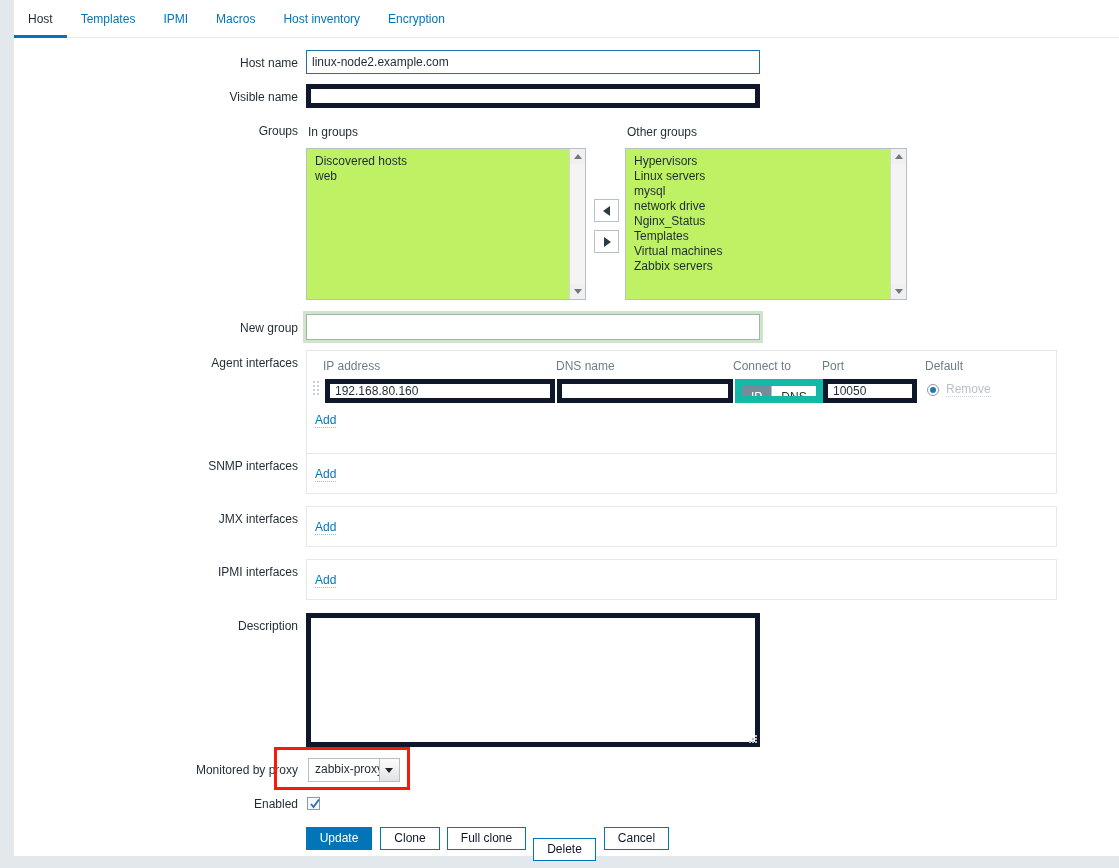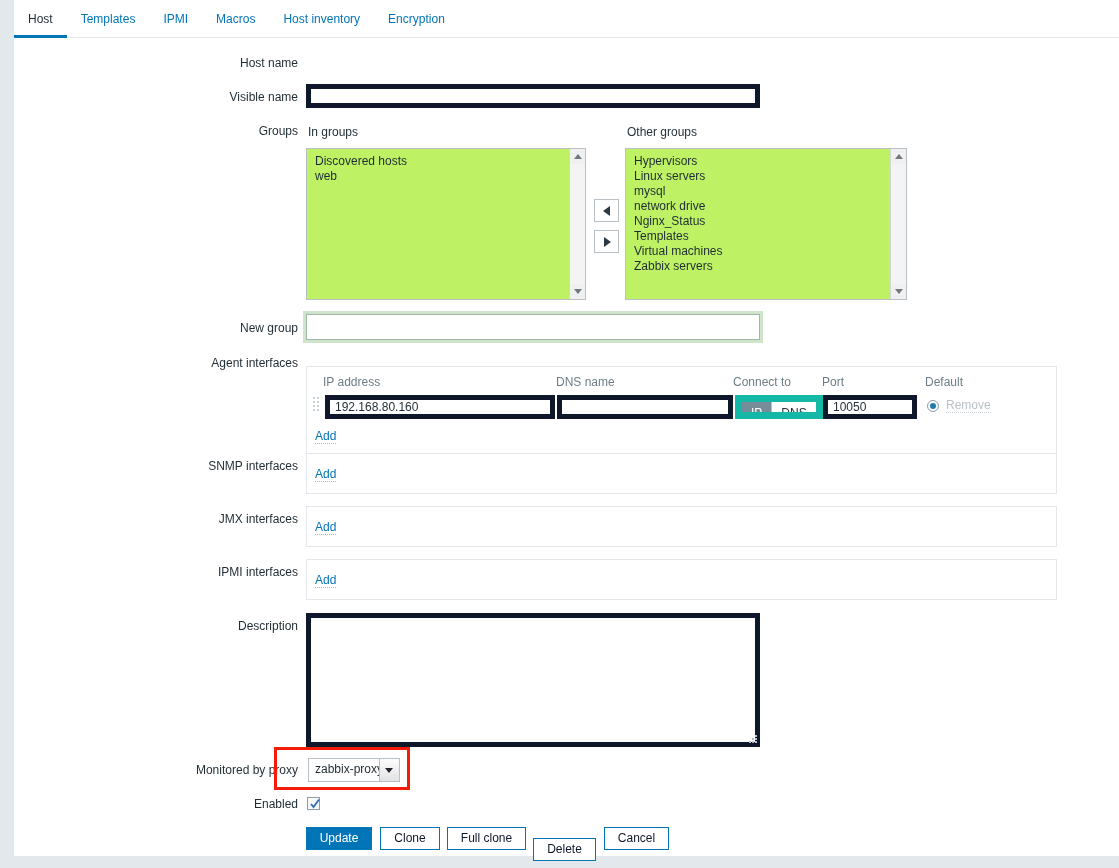--- a/index.html
+++ b/index.html
@@ -385,20 +385,21 @@
       <div class="tab active">Host</div>
       <div class="tab">Templates</div>
       <div class="tab">IPMI</div>
       <div class="tab">Macros</div>
       <div class="tab">Host inventory</div>
       <div class="tab">Encryption</div>
     </div>
   </div>
 
   <div class="lbl lbl-col" style="top:56px;">Host name</div>
+  <input id="host-name-input" class="txt focused" type="text" value="linux-node2.example.com" style="">
 
   <div class="lbl lbl-col" style="top:90px;">Visible name</div>
   <input id="visible-name-input" class="txt" type="text" value="" style="">
 
   <div class="lbl lbl-col" style="top:124px;">Groups</div>
   <div class="sublabel" style="left:308px; top:125px;">In groups</div>
   <div class="sublabel" style="left:627px; top:125px;text-align:center;">Other groups</div>
 
   <div class="listbox" style="left:306px; top:148px; width:280px; height:152px;">
     <div class="items">
@@ -442,21 +443,21 @@
         </div>
     </div>
   </div>
 
   <div class="lbl lbl-col" style="top:321px;">New group</div>
   <div id="new-group-wrap">
     <input id="new-group-input" class="txt" type="text" value="" style="">
   </div>
 
   <div class="lbl lbl-col" style="top:356px;">Agent interfaces</div>
-  <div class="panel" style="left:306px; top:366px; width:751px; height:88px;">
+  <div class="panel" style="left:306px; top:350px; width:751px; height:104px;">
     <div class="col-head" style="left:16px; top:8px;">IP address</div>
     <div class="col-head" style="left:249px; top:8px;">DNS name</div>
     <div class="col-head" style="left:426px; top:8px;">Connect to</div>
     <div class="col-head" style="left:515px; top:8px;">Port</div>
     <div class="col-head" style="left:618px; top:8px;">Default</div>
 
     <div class="grip" style="left:6px; top:30px;">
       <span style="left:0;top:0"></span>
         <span style="left:4px;top:0"></span>
       <span style="left:0;top:4px"></span>

